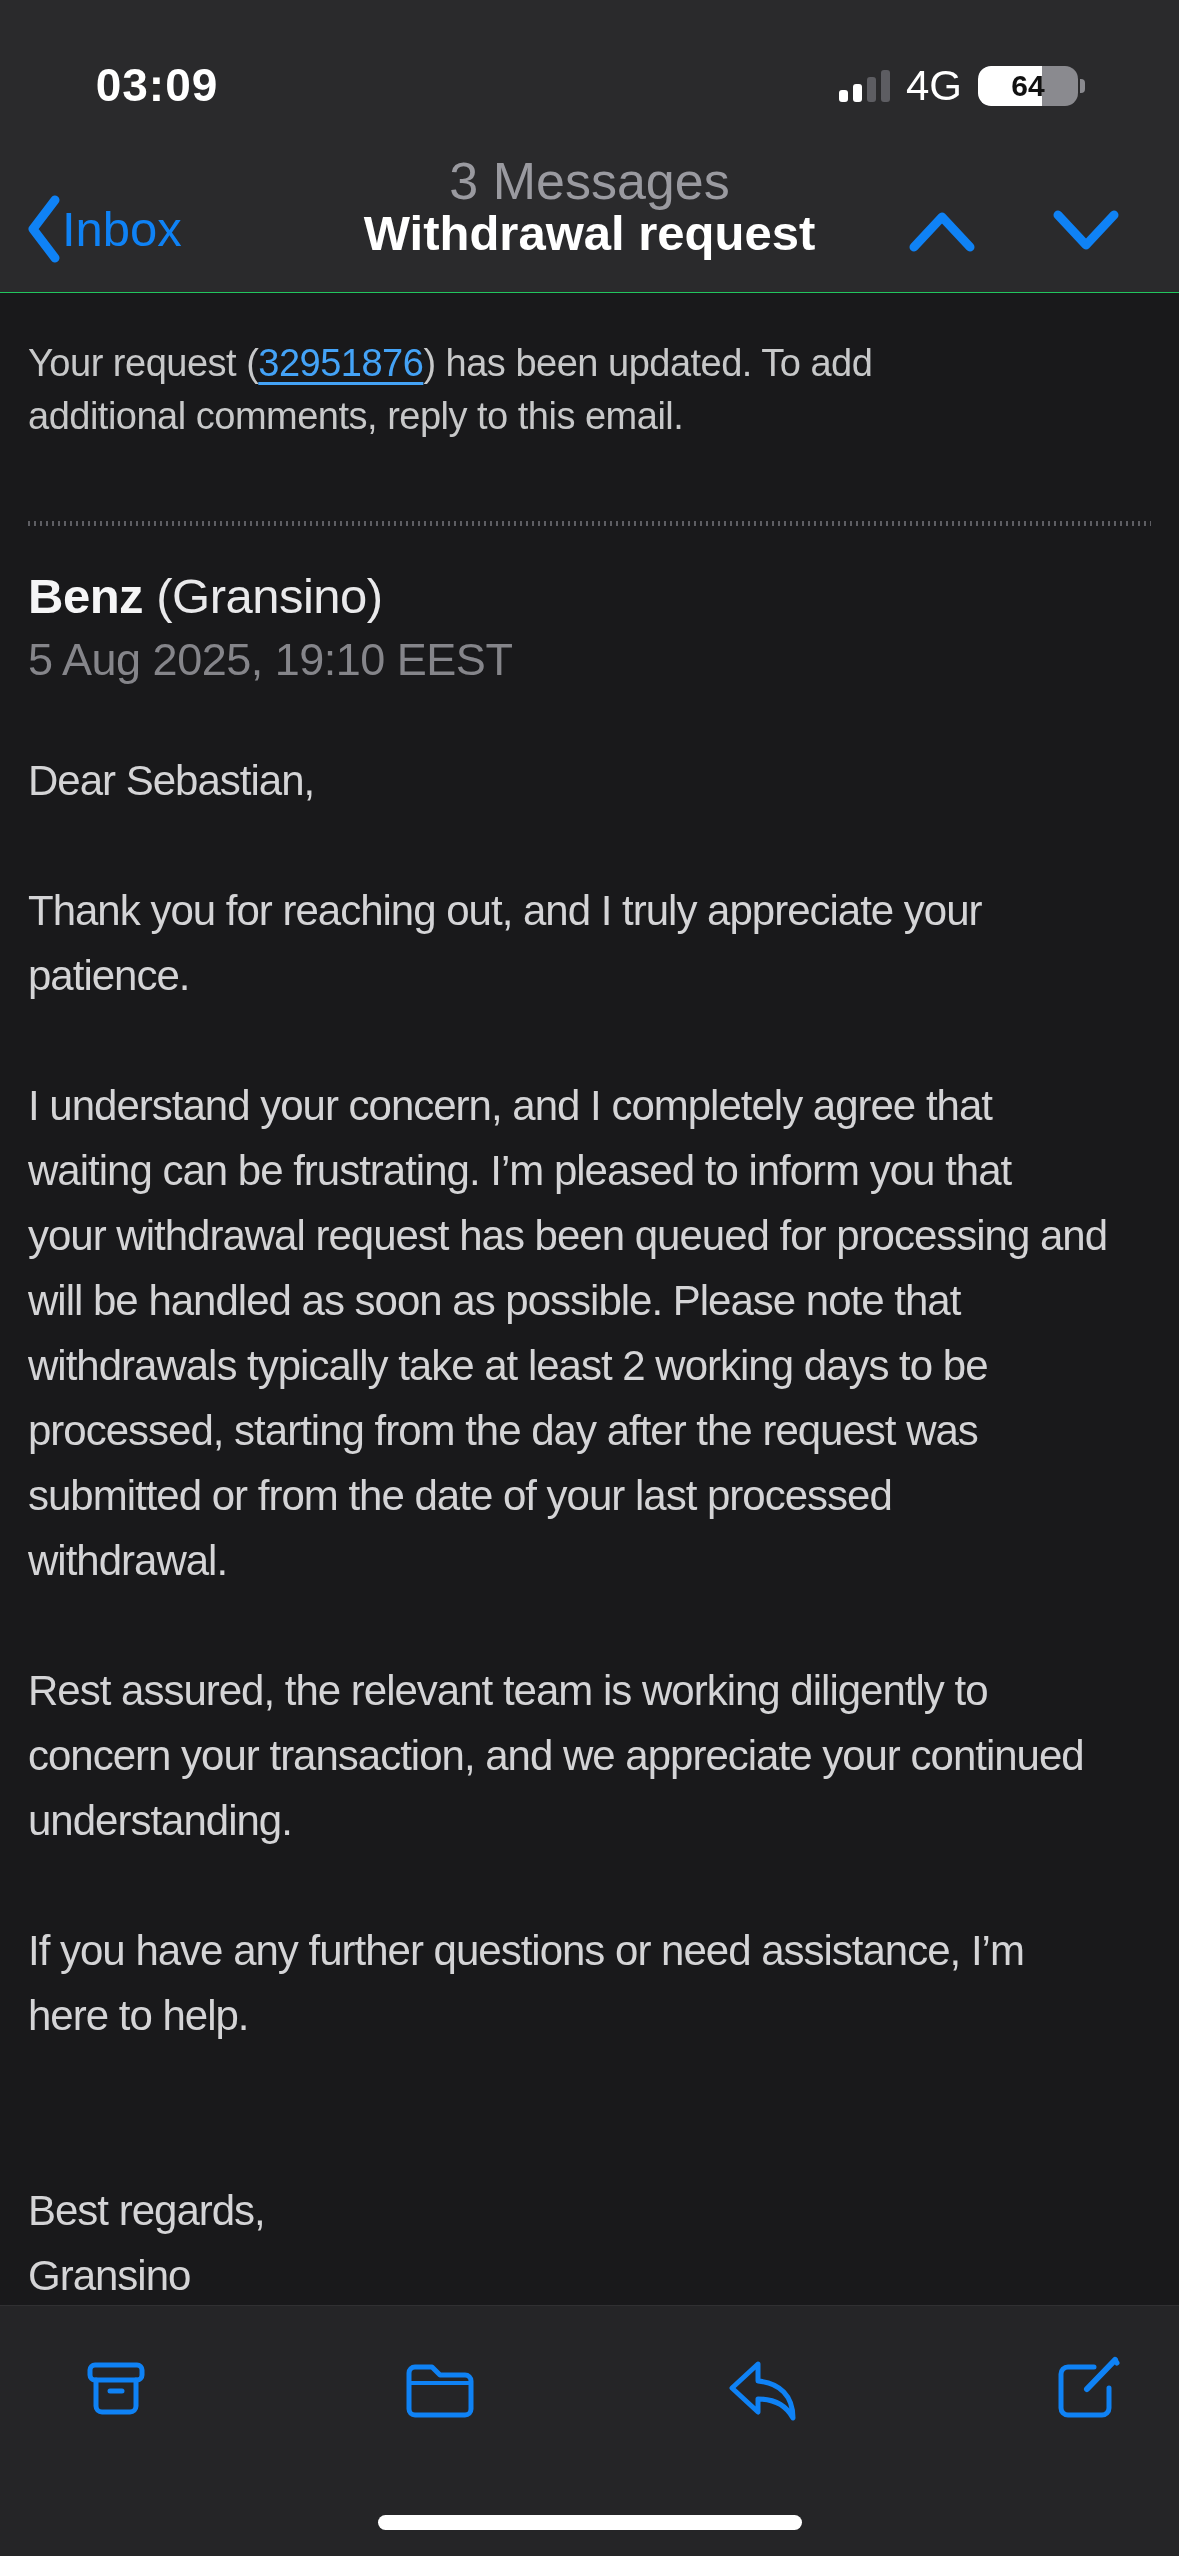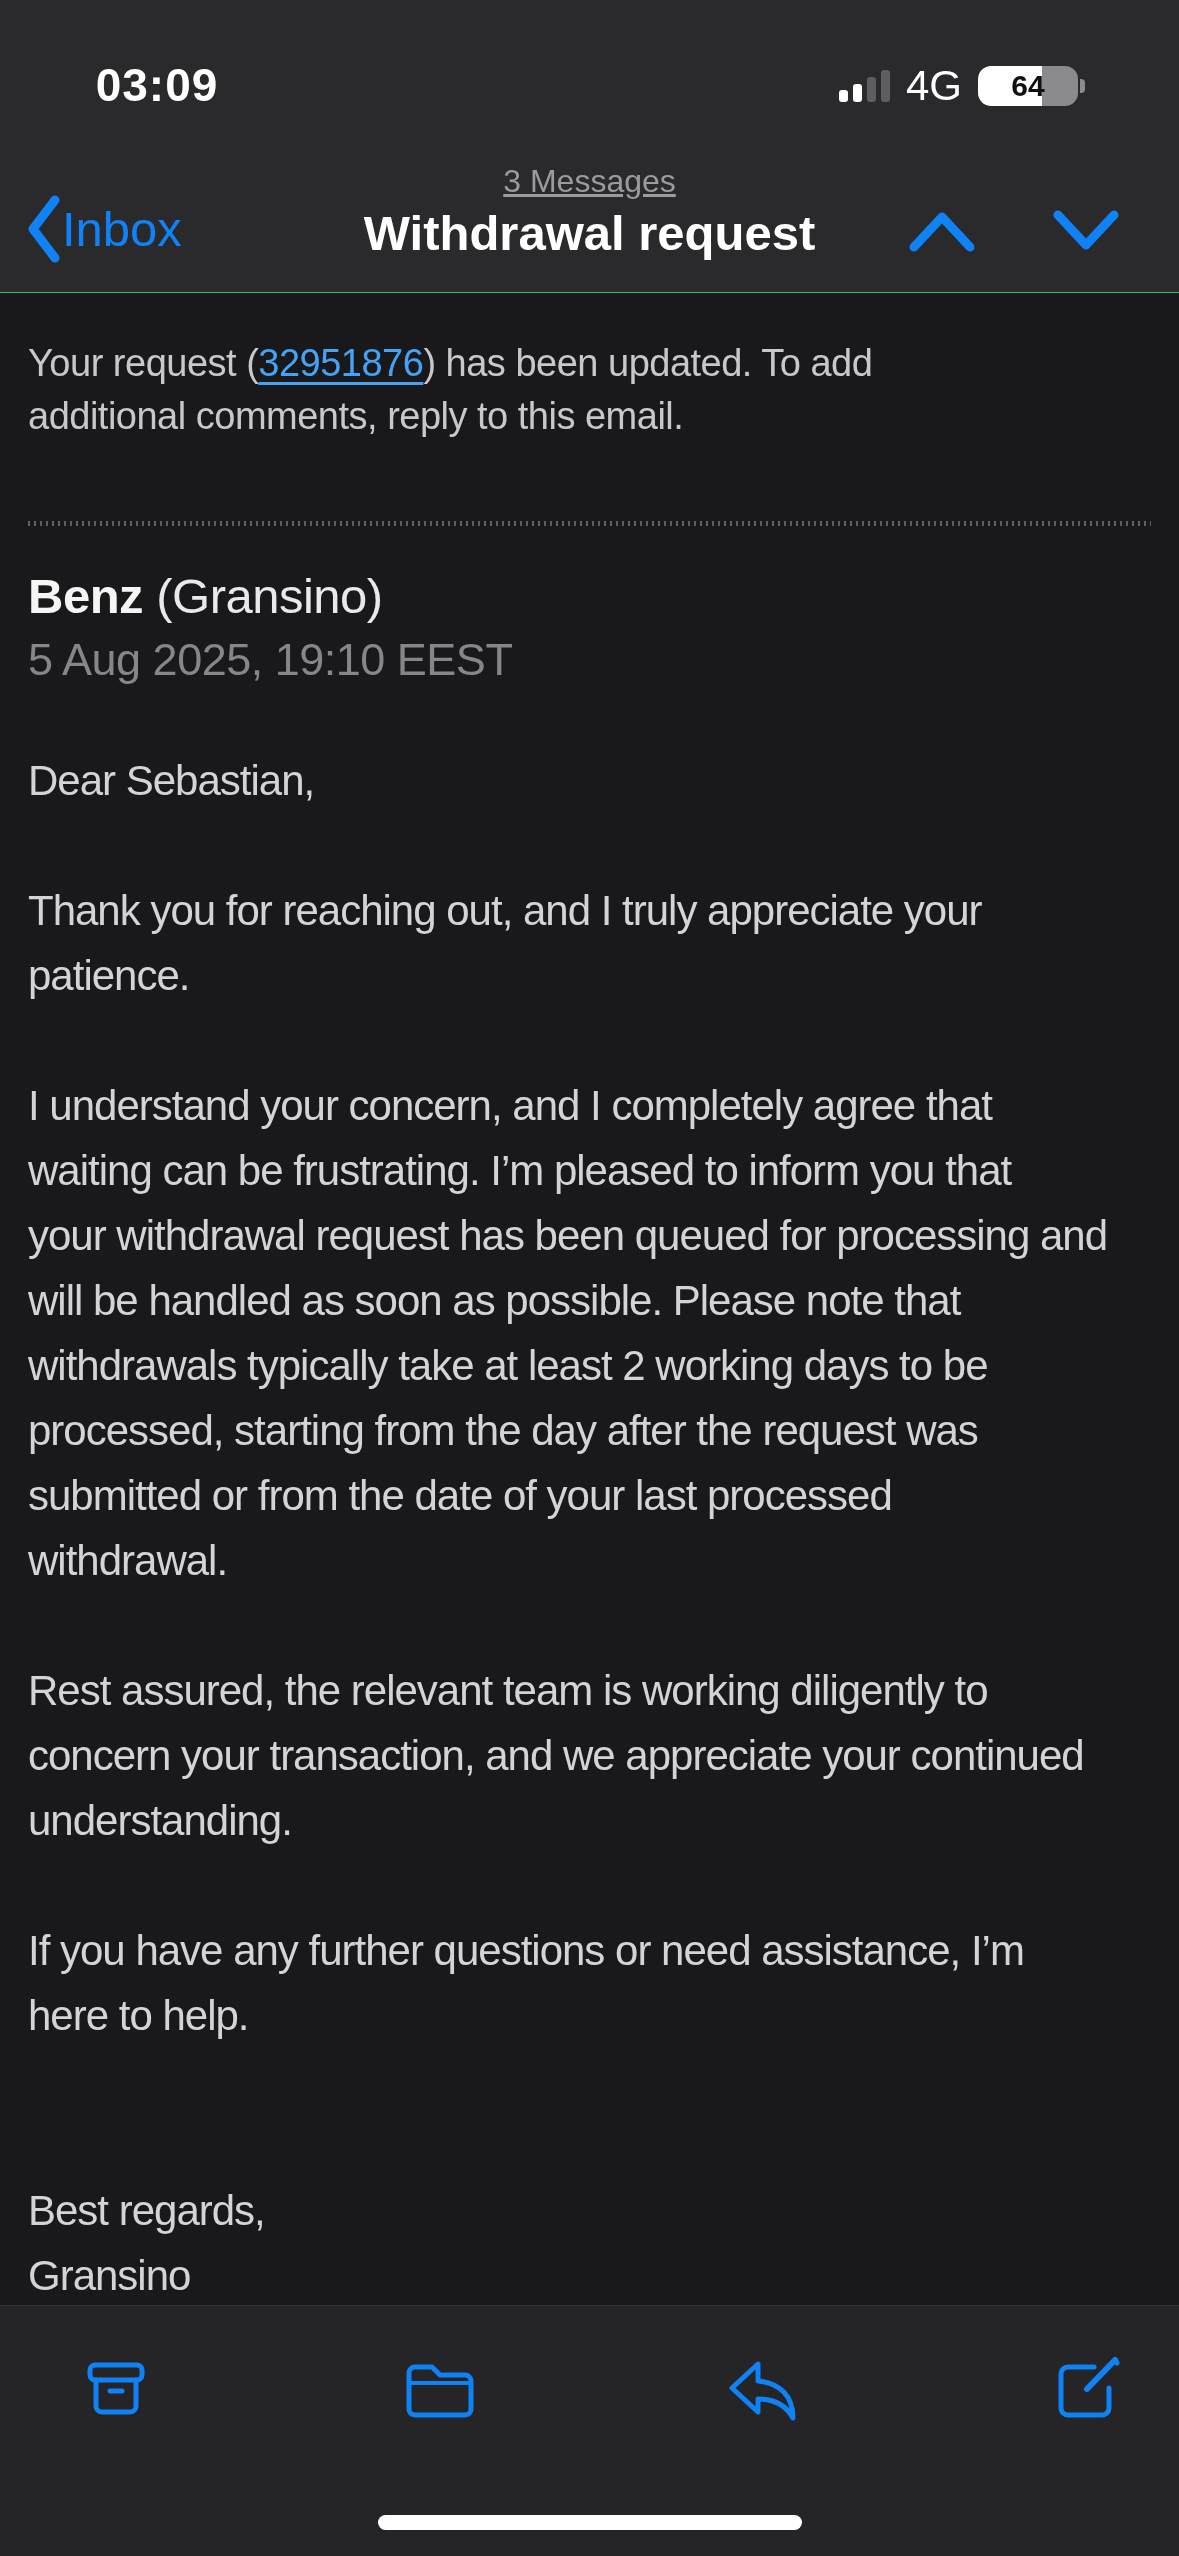--- a/index.html
+++ b/index.html
@@ -19,21 +19,21 @@
   .bar.on{background:#ffffff}.bar.off{background:#5d5d62}
   .net-label{color:#fff;font-size:42px;font-weight:500;}
   .battery{position:relative;width:80px;height:40px;border-radius:13px;background:#8a8a8f;overflow:hidden;padding-left:20px;}
   .battery-fill{position:absolute;left:0;top:0;bottom:0;width:64%;background:#fff;border-radius:13px 0 0 13px;}
   .battery-label{position:absolute;inset:0;display:flex;align-items:center;justify-content:center;
                  color:#111;font-size:30px;font-weight:700;z-index:2;}
   .battery-cap{width:5px;height:14px;background:#8a8a8f;border-radius:0 4px 4px 0;margin-left:2px;}
 
   .nav-bar{position:absolute;top:130px;left:0;width:100%;height:163px;}
   .nav-subtitle{position:absolute;top:30px;left:0;width:100%;text-align:center;
-                color:#9a9aa0;font-size:32px;line-height:42px;text-decoration:underline;}
+                color:#9a9aa0;font-size:52px;line-height:42px;}
   .nav-title{position:absolute;top:74px;left:0;width:100%;text-align:center;
              color:#fff;font-size:49px;font-weight:700;line-height:58px;}
   .back-btn{position:absolute;left:26px;top:64px;display:flex;align-items:flex-start;color:#0f82f5;cursor:pointer;}
   .back-btn .back-label{font-size:49px;line-height:70px;}
   .nav-chevron{position:absolute;top:78px;color:#0f82f5;cursor:pointer;}
   .chevron-up{left:908px;}
   .chevron-down{left:1052px;}
 
   
   .content{position:absolute;top:293px;left:0;width:1179px;height:2012px;

